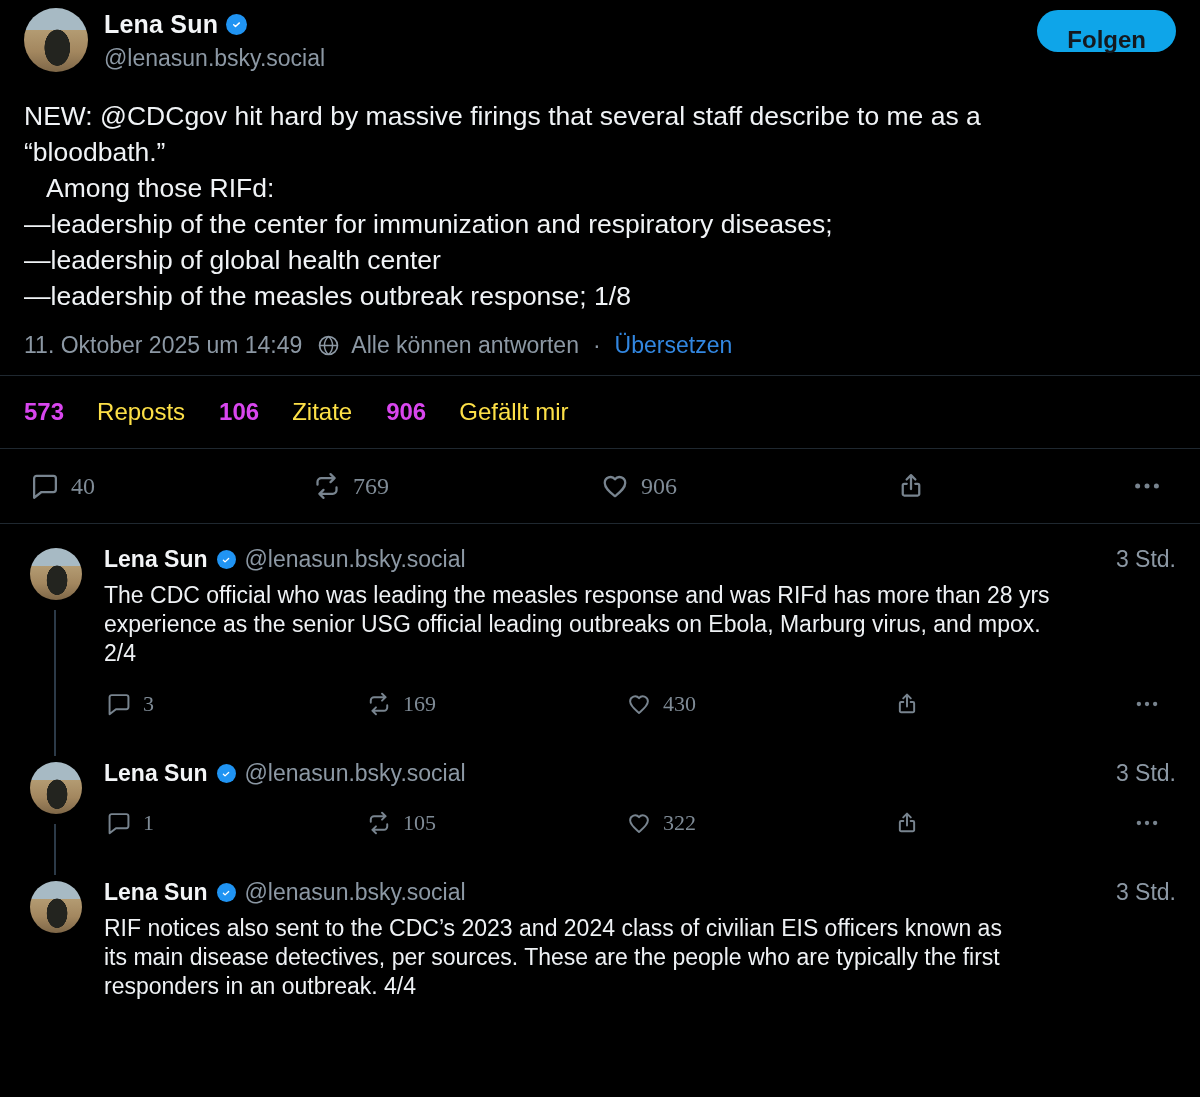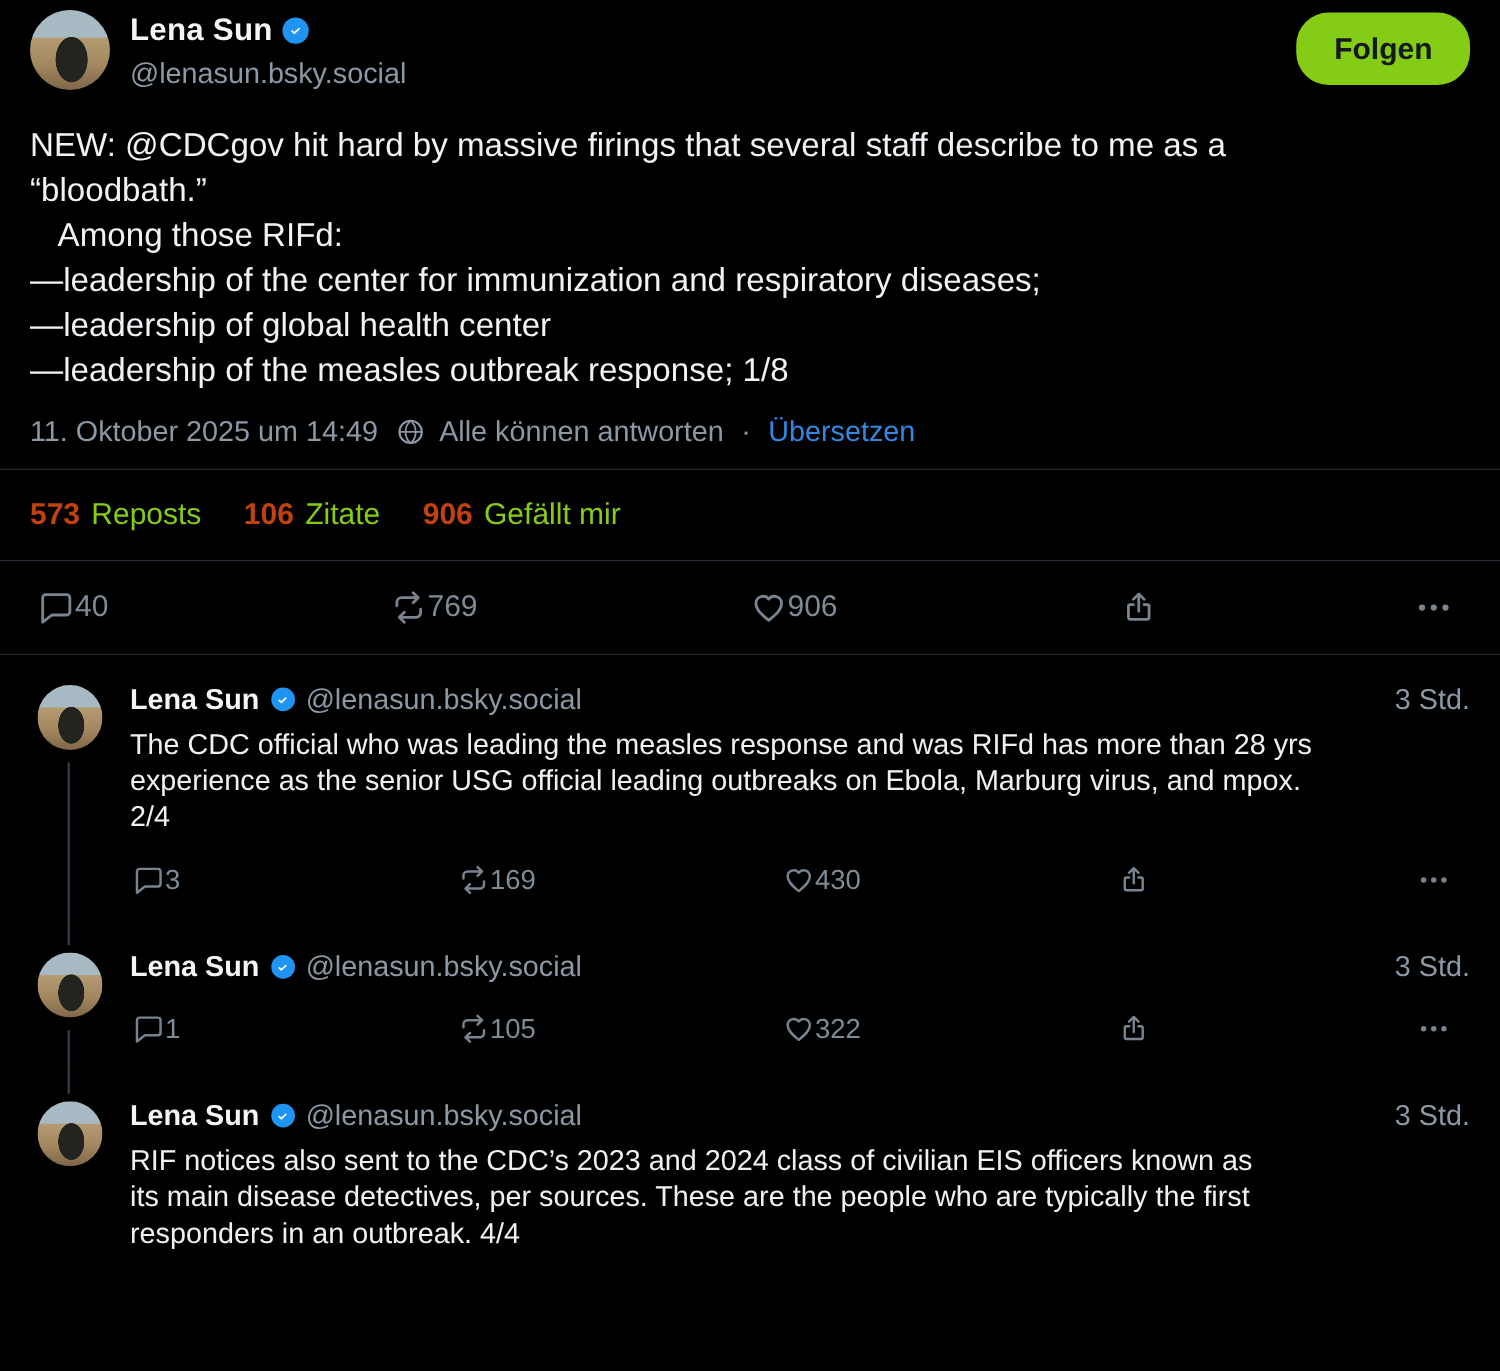--- a/index.html
+++ b/index.html
@@ -28,23 +28,23 @@
   .id-block { margin-left:16px; padding-top:2px; }
   .name-row { display:flex; align-items:center; gap:8px; }
   .name-main { font-size:25px; font-weight:700; color:#f3f5f7; letter-spacing:.2px; }
   .handle-main { font-size:23px; color:#8c98a4; margin-top:6px; }
   .badge { width:21px; height:21px; border-radius:50%; background:#2094f3; display:inline-flex; align-items:center; justify-content:center; }
   .badge svg { width:13px; height:13px; }
   .badge.sm { width:19px; height:19px; }
   .badge.sm svg { width:12px; height:12px; }
   .follow-btn {
     position:absolute; right:24px; top:10px;
-    background:#84cc16; color:#14191f;
+    background:#0ea5e9; color:#14191f;
     border:none; border-radius:26px;
-    height:58px; padding:16px 30px;
+    height:42px; padding:16px 30px;
     font-size:24px; font-weight:600;
     font-family:inherit; cursor:pointer;
   }
 
   
   .post-body {
     margin:26px 24px 0 24px;
     font-size:26.5px; line-height:36px;
     color:#f0f3f6; white-space:pre-wrap;
   }
@@ -59,31 +59,31 @@
   .meta-sep { margin:0 4px; color:#8c98a4; }
   .translate-link { color:#3287e1; cursor:pointer; }
 
   
   .divider { height:1px; background:#1f2830; width:100%; }
   .divider.mt { margin-top:16px; }
 
   
   .stats-row { display:flex; align-items:center; gap:34px; padding:22px 24px; }
   .stat { display:flex; gap:9px; align-items:baseline; font-size:24px; cursor:pointer; }
-  .stat .v { font-weight:700; color:#c2410c; }
-  .stat .l { color:#84cc16; }
+  .stat .v { font-weight:700; color:#d946ef; }
+  .stat .l { color:#fde047;margin-left:24px; }
 
   
   .action-bar { position:relative; }
   .action-bar.main { height:74px; margin:0 24px; }
   .action-bar.reply { height:48px; margin-top:12px; }
   .ag {
     position:absolute; top:50%; transform:translateY(-50%);
-    display:flex; align-items:center; 
-    color:#78848f; cursor:pointer;
+    display:flex; align-items:center; gap:11px;
+    color:#78848f; cursor:pointer;font-family:Liberation Serif, serif;
   }
   .ag .cnt { font-size:24px; color:#7f8b96; }
   .action-bar.reply .cnt { font-size:22px; }
   .action-bar.main .ic { width:30px; height:30px; }
   .action-bar.reply .ic { width:26px; height:26px; }
   .ag svg { display:block; }
 
   .m1{left:6px;} .m2{left:288px;} .m3{left:576px;} .m4{left:872px;} .m5{right:14px;}
   .r1{left:2px;} .r2{left:262px;} .r3{left:522px;} .r4{left:790px;} .r5{right:16px;}
 

